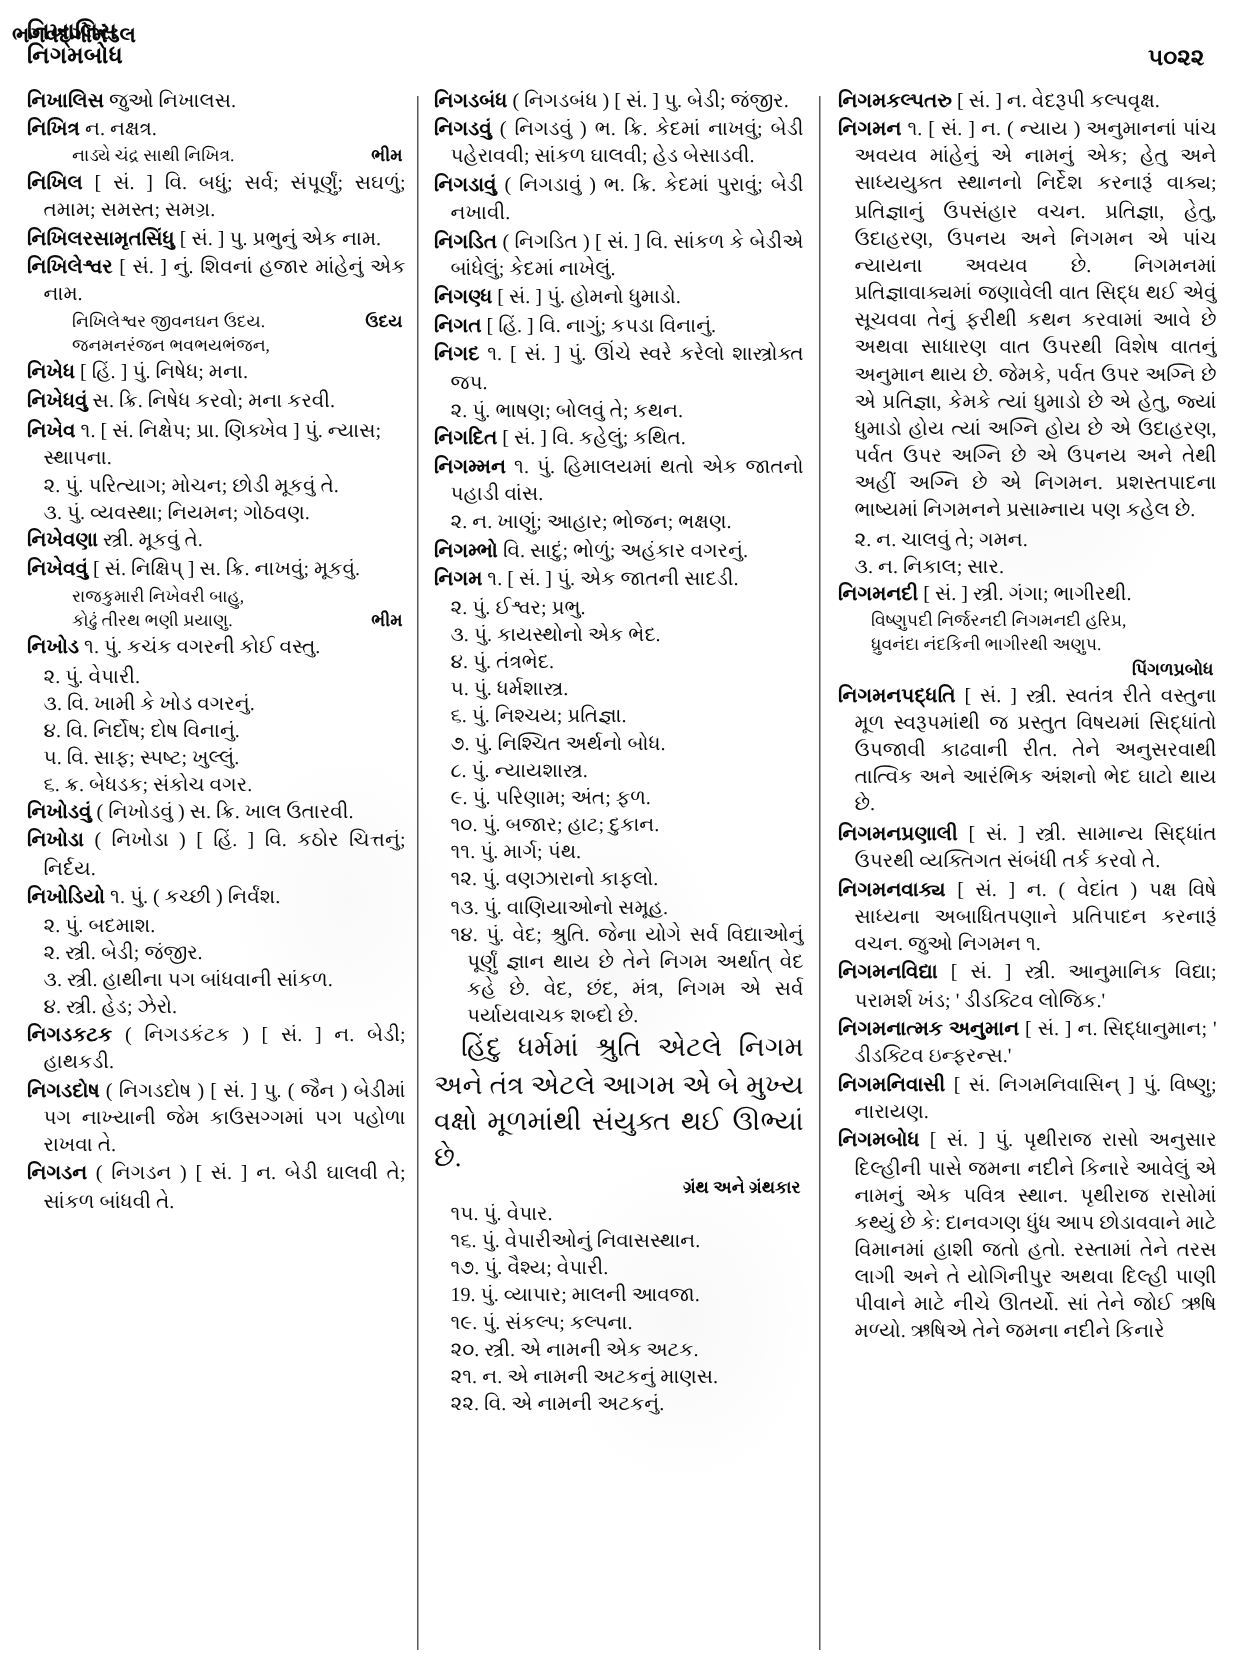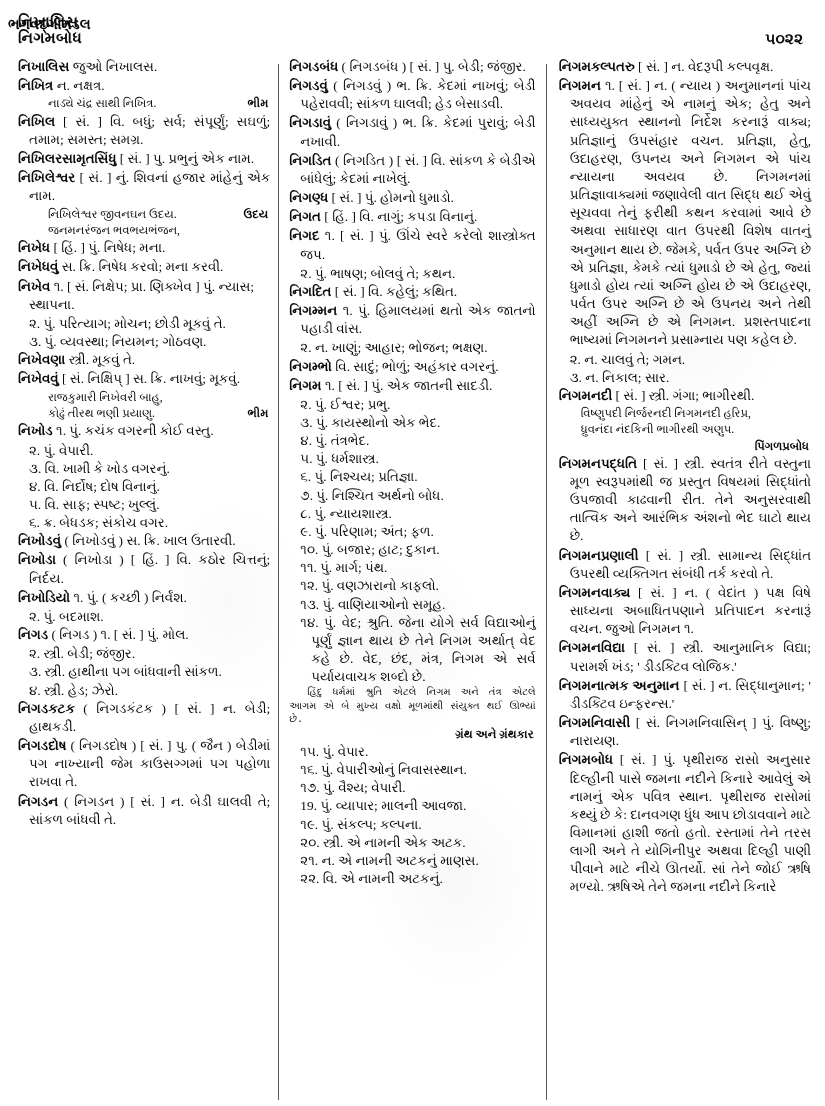--- a/index.html
+++ b/index.html
@@ -41,21 +41,21 @@
   .rule{width:1px;align-self:stretch;background:#3b3b3b;margin-top:6px;margin-bottom:8px;opacity:.85;}
 
   
   .entry{font-size:13.4px;line-height:1.355;margin:0 0 1px 0;text-indent:0;font-family:Liberation Serif, serif;}
   .entry.hang{padding-left:11px;text-indent:-11px;}
   .hw{font-weight:bold;}
   .sense{font-size:13.4px;line-height:1.355;margin:0;padding-left:22px;text-indent:-11px;}
   .quote{font-size:11.6px;line-height:1.33;margin:1px 0 1px 0;padding-left:30px;position:relative;}
   .quote .src{position:absolute;right:2px;font-weight:bold;}
   .quote.wide{padding-left:22px;}
-  .para{font-size:10px;line-height:1.355;margin:0;text-indent:18px;font-family:Liberation Mono, monospace;}
+  .para{font-size:18px;line-height:1.355;margin:0;text-indent:18px;}
   .attrib{font-size:11.6px;line-height:1.3;text-align:right;font-weight:bold;margin:0 2px 1px 0;}
   .just{text-align:justify;text-align-last:left;}
 </style>
 </head>
 <body>
 
 <div class="scan-noise"></div>
 
 <div class="page">
 
@@ -105,21 +105,20 @@
       <p class="entry hang"><span class="hw">નિખોડ</span> ૧. પું. કચંક વગરની કોઈ વસ્તુ.</p>
       <p class="sense">૨. પું. વેપારી.</p>
       <p class="sense">૩. વિ. ખામી કે ખોડ વગરનું.</p>
       <p class="sense">૪. વિ. નિર્દોષ; દોષ વિનાનું.</p>
       <p class="sense">૫. વિ. સાફ; સ્પષ્ટ; ખુલ્લું.</p>
       <p class="sense">૬. ક્ર. બેધડક; સંકોચ વગર.</p>
       <p class="entry hang just"><span class="hw">નિખોડવું</span> ( નિખોડવું ) સ. ક્રિ. ખાલ ઉતારવી.</p>
       <p class="entry hang just"><span class="hw">નિખોડા</span> ( નિખોડા ) [ હિં. ] વિ. કઠોર ચિત્તનું; નિર્દય.</p>
       <p class="entry hang"><span class="hw">નિખોડિયો</span> ૧. પું. ( કચ્છી ) નિર્વંશ.</p>
       <p class="sense">૨. પું. બદમાશ.</p>
-      <p class="entry hang"><span class="hw">નિગડ</span> ( નિગડ ) ૧. [ સં. ] પું. મોલ.</p>
       <p class="sense">૨. સ્ત્રી. બેડી; જંજીર.</p>
       <p class="sense">૩. સ્ત્રી. હાથીના પગ બાંધવાની સાંકળ.</p>
       <p class="sense">૪. સ્ત્રી. હેડ; ઝેરો.</p>
       <p class="entry hang just"><span class="hw">નિગડકટક</span> ( નિગડકંટક ) [ સં. ] ન. બેડી; હાથકડી.</p>
       <p class="entry hang just"><span class="hw">નિગડદોષ</span> ( નિગડદોષ ) [ સં. ] પુ. ( જૈન ) બેડીમાં પગ નાખ્યાની જેમ કાઉસગ્ગમાં પગ પહોળા રાખવા તે.</p>
       <p class="entry hang just"><span class="hw">નિગડન</span> ( નિગડન ) [ સં. ] ન. બેડી ઘાલવી તે; સાંકળ બાંધવી તે.</p>
     </div>
 
     <div class="rule"></div>
 

